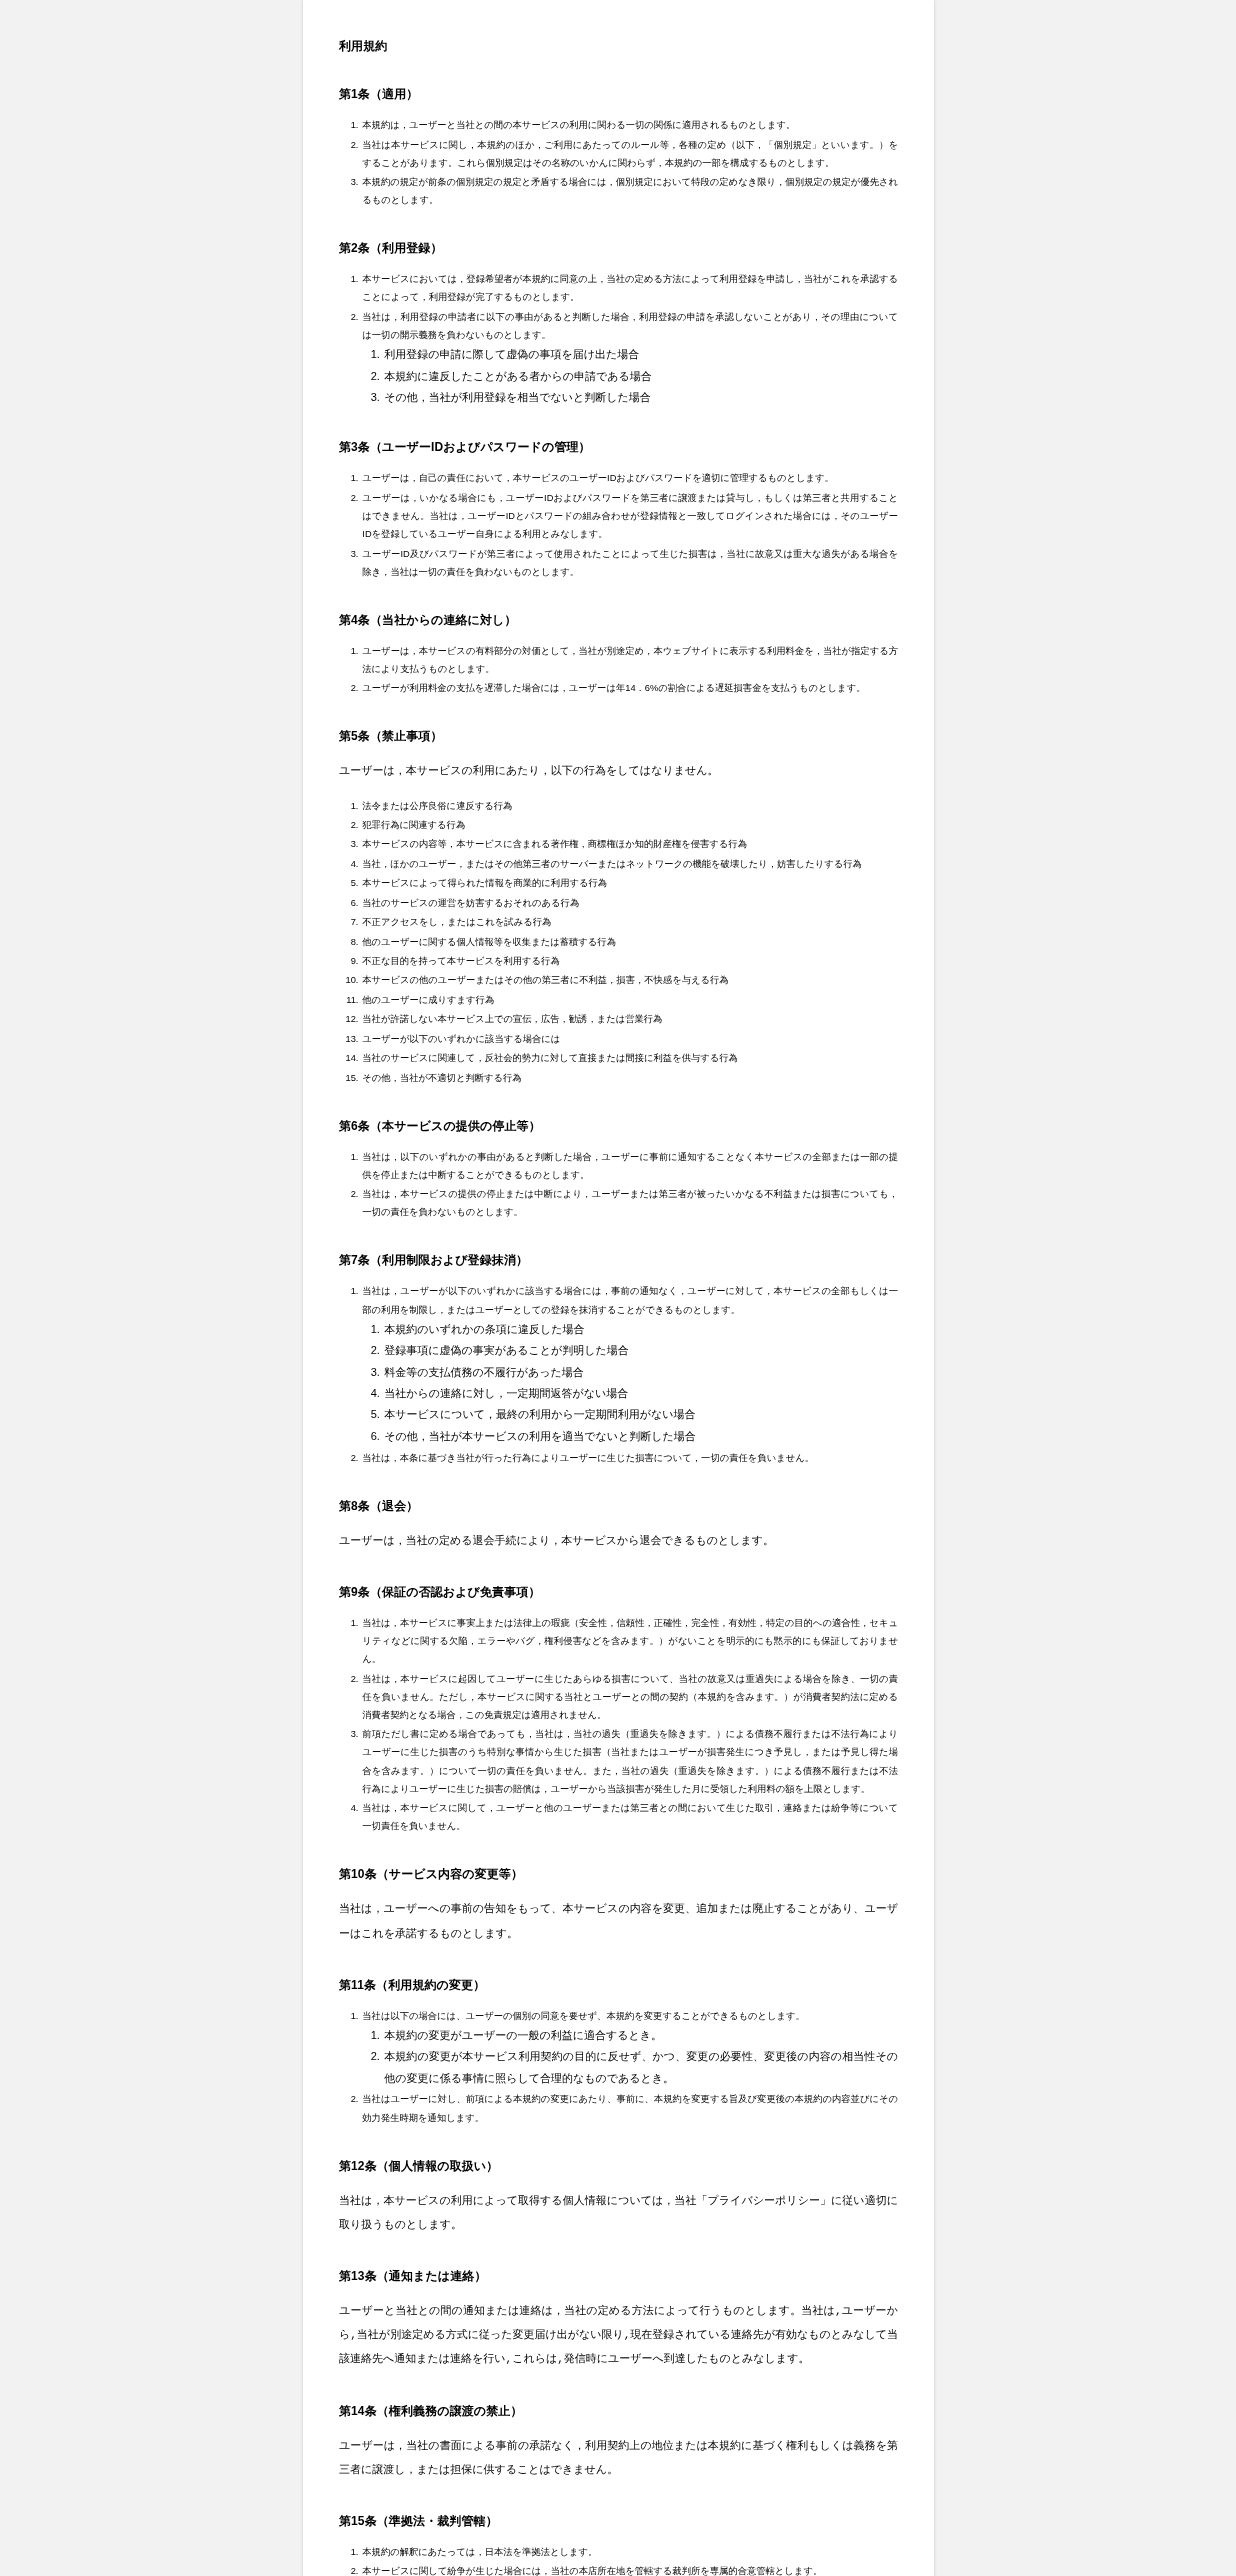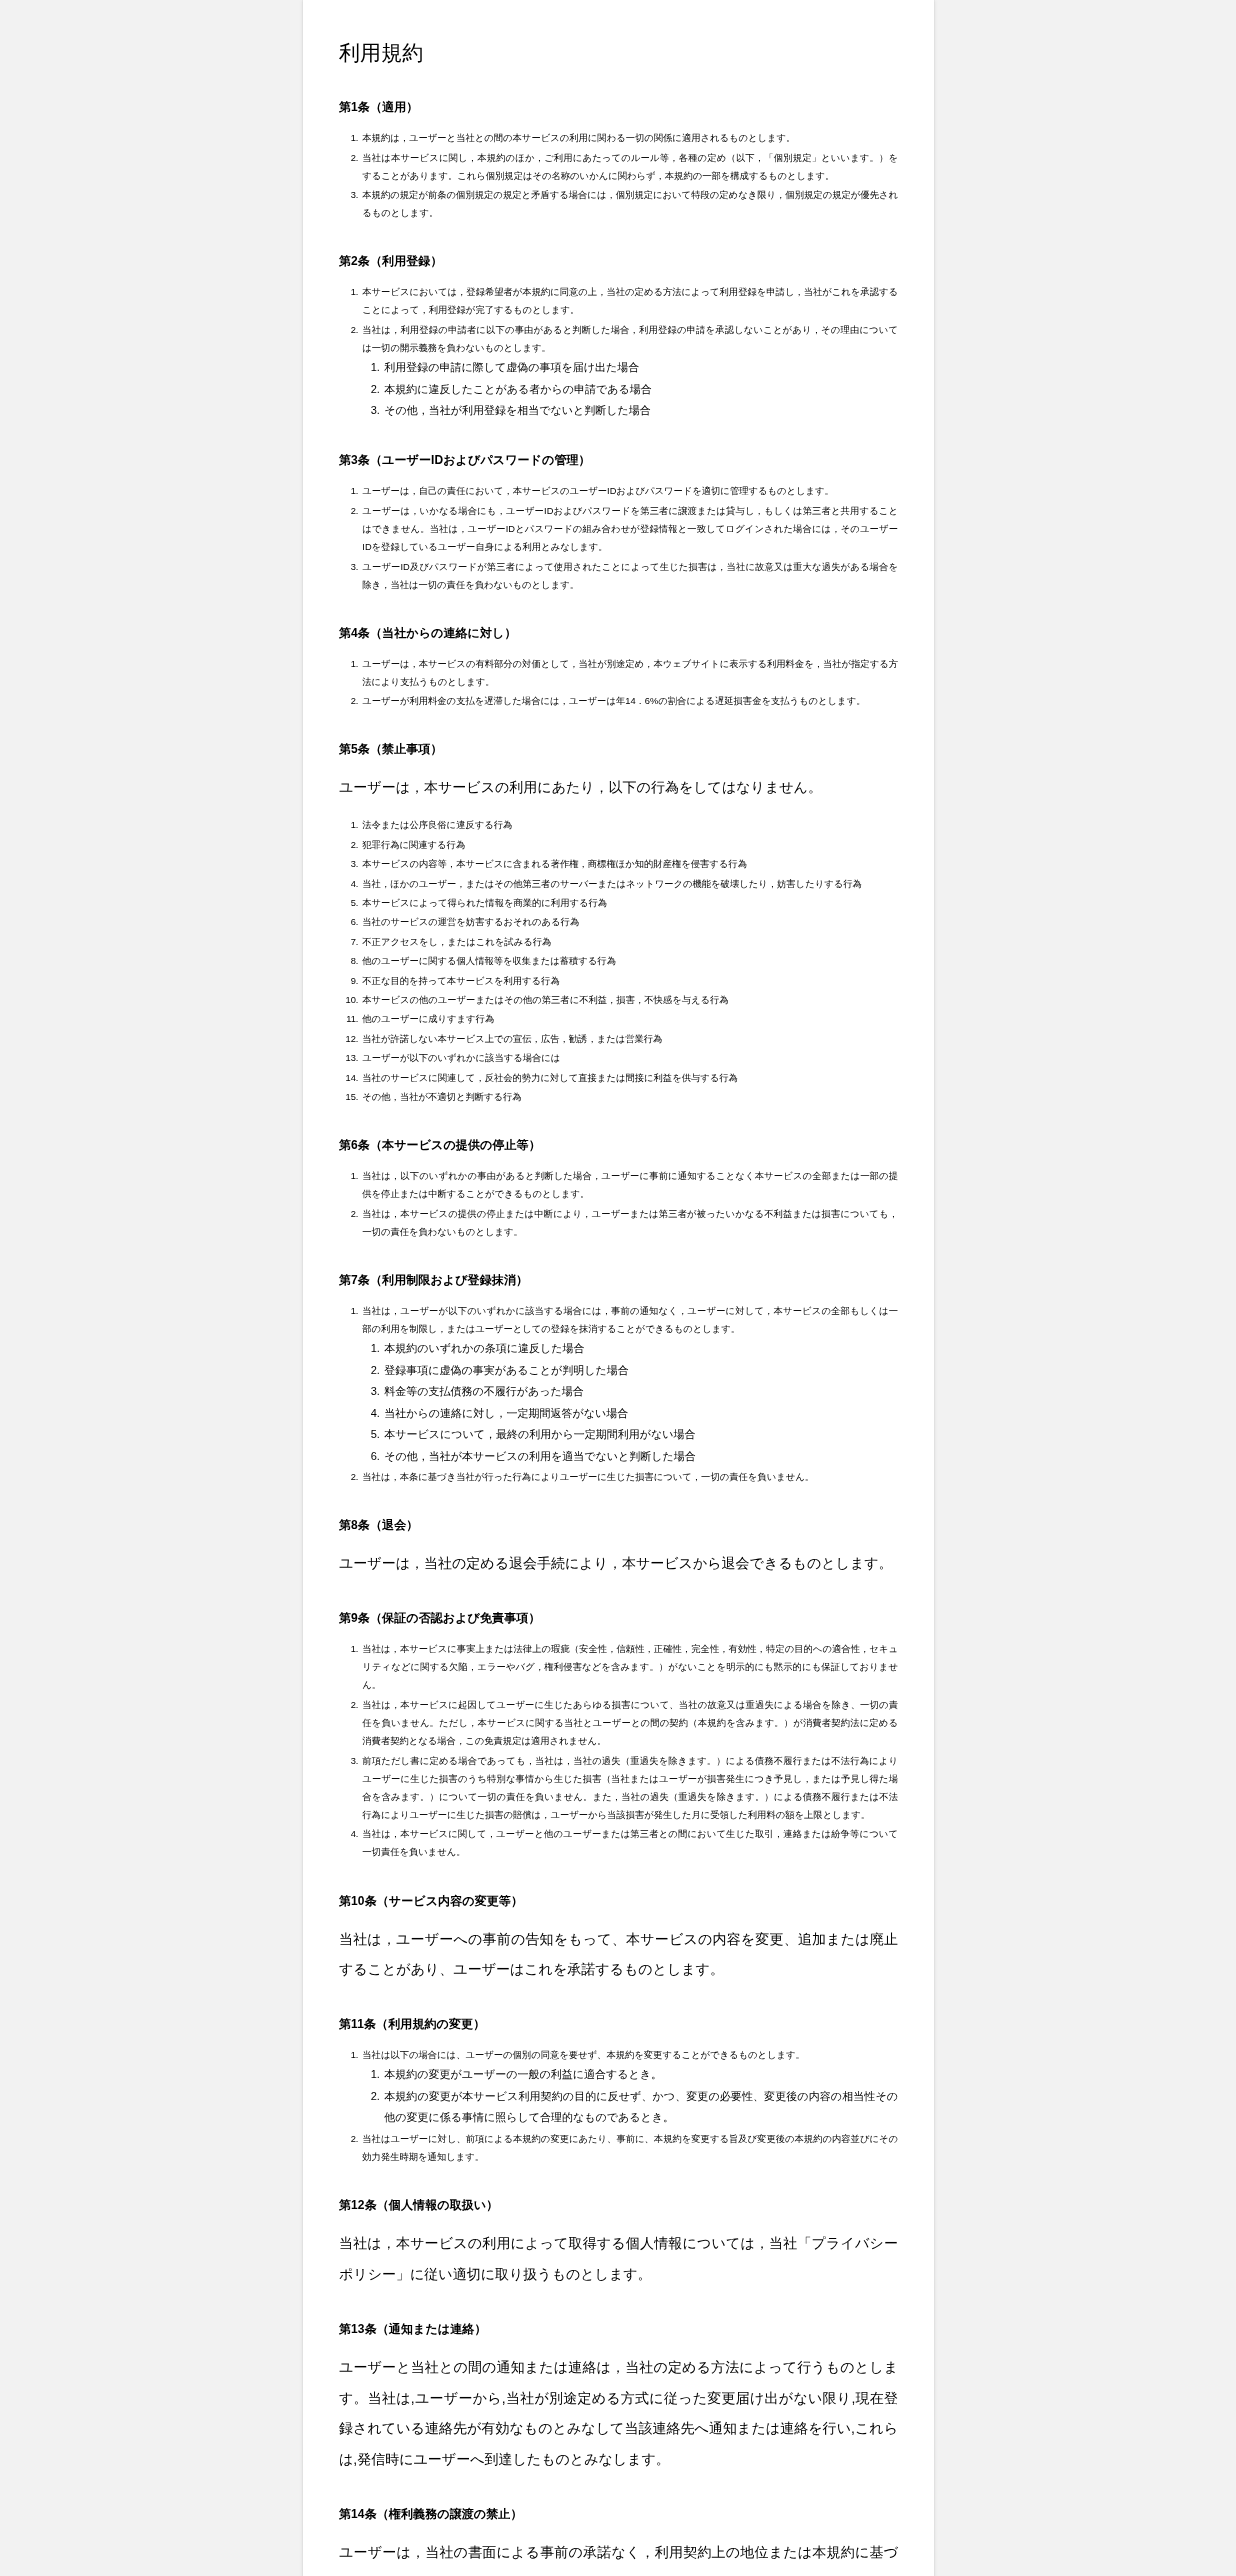--- a/index.html
+++ b/index.html
@@ -28,42 +28,43 @@
     margin: 0;
     background: #ffffff;
     box-shadow: 0 0 0 0.6px rgba(0,0,0,0.04), 1.3px 0 3.9px rgba(0,0,0,0.06), -1.3px 0 3.9px rgba(0,0,0,0.06);
     padding: 30px 36px 77px 36px;
     box-sizing: border-box;
     min-height: 2576px;
   }
 
   
   .doc-title {
-    font-size: 21px;
-    font-weight: normal;
+    font-size: 12px;
+    font-weight: bold;
     line-height: 1.45;
     margin: 7.7px 0 0 0;
     letter-spacing: 0.1px;
   }
 
   .article { margin: 0; }
 
   .article-heading {
     font-size: 12px;
     font-weight: bold;
     line-height: 1.5;
     margin: 30px 0 0 0;
     letter-spacing: 0.1px;
   }
 
   .lead {
-    font-size: 14px;
+    font-size: 11px;
     line-height: 2.2;
     margin: 14px 0 0 0;
     text-align: justify;
+    font-family: Liberation Mono, monospace;
   }
 
   ol.level1 {
     font-size: 9.3px;
     line-height: 1.95;
     margin: 13px 0 0 0;
     padding-left: 22px;
     list-style-position: outside;
   }
   ol.level1 > li {

